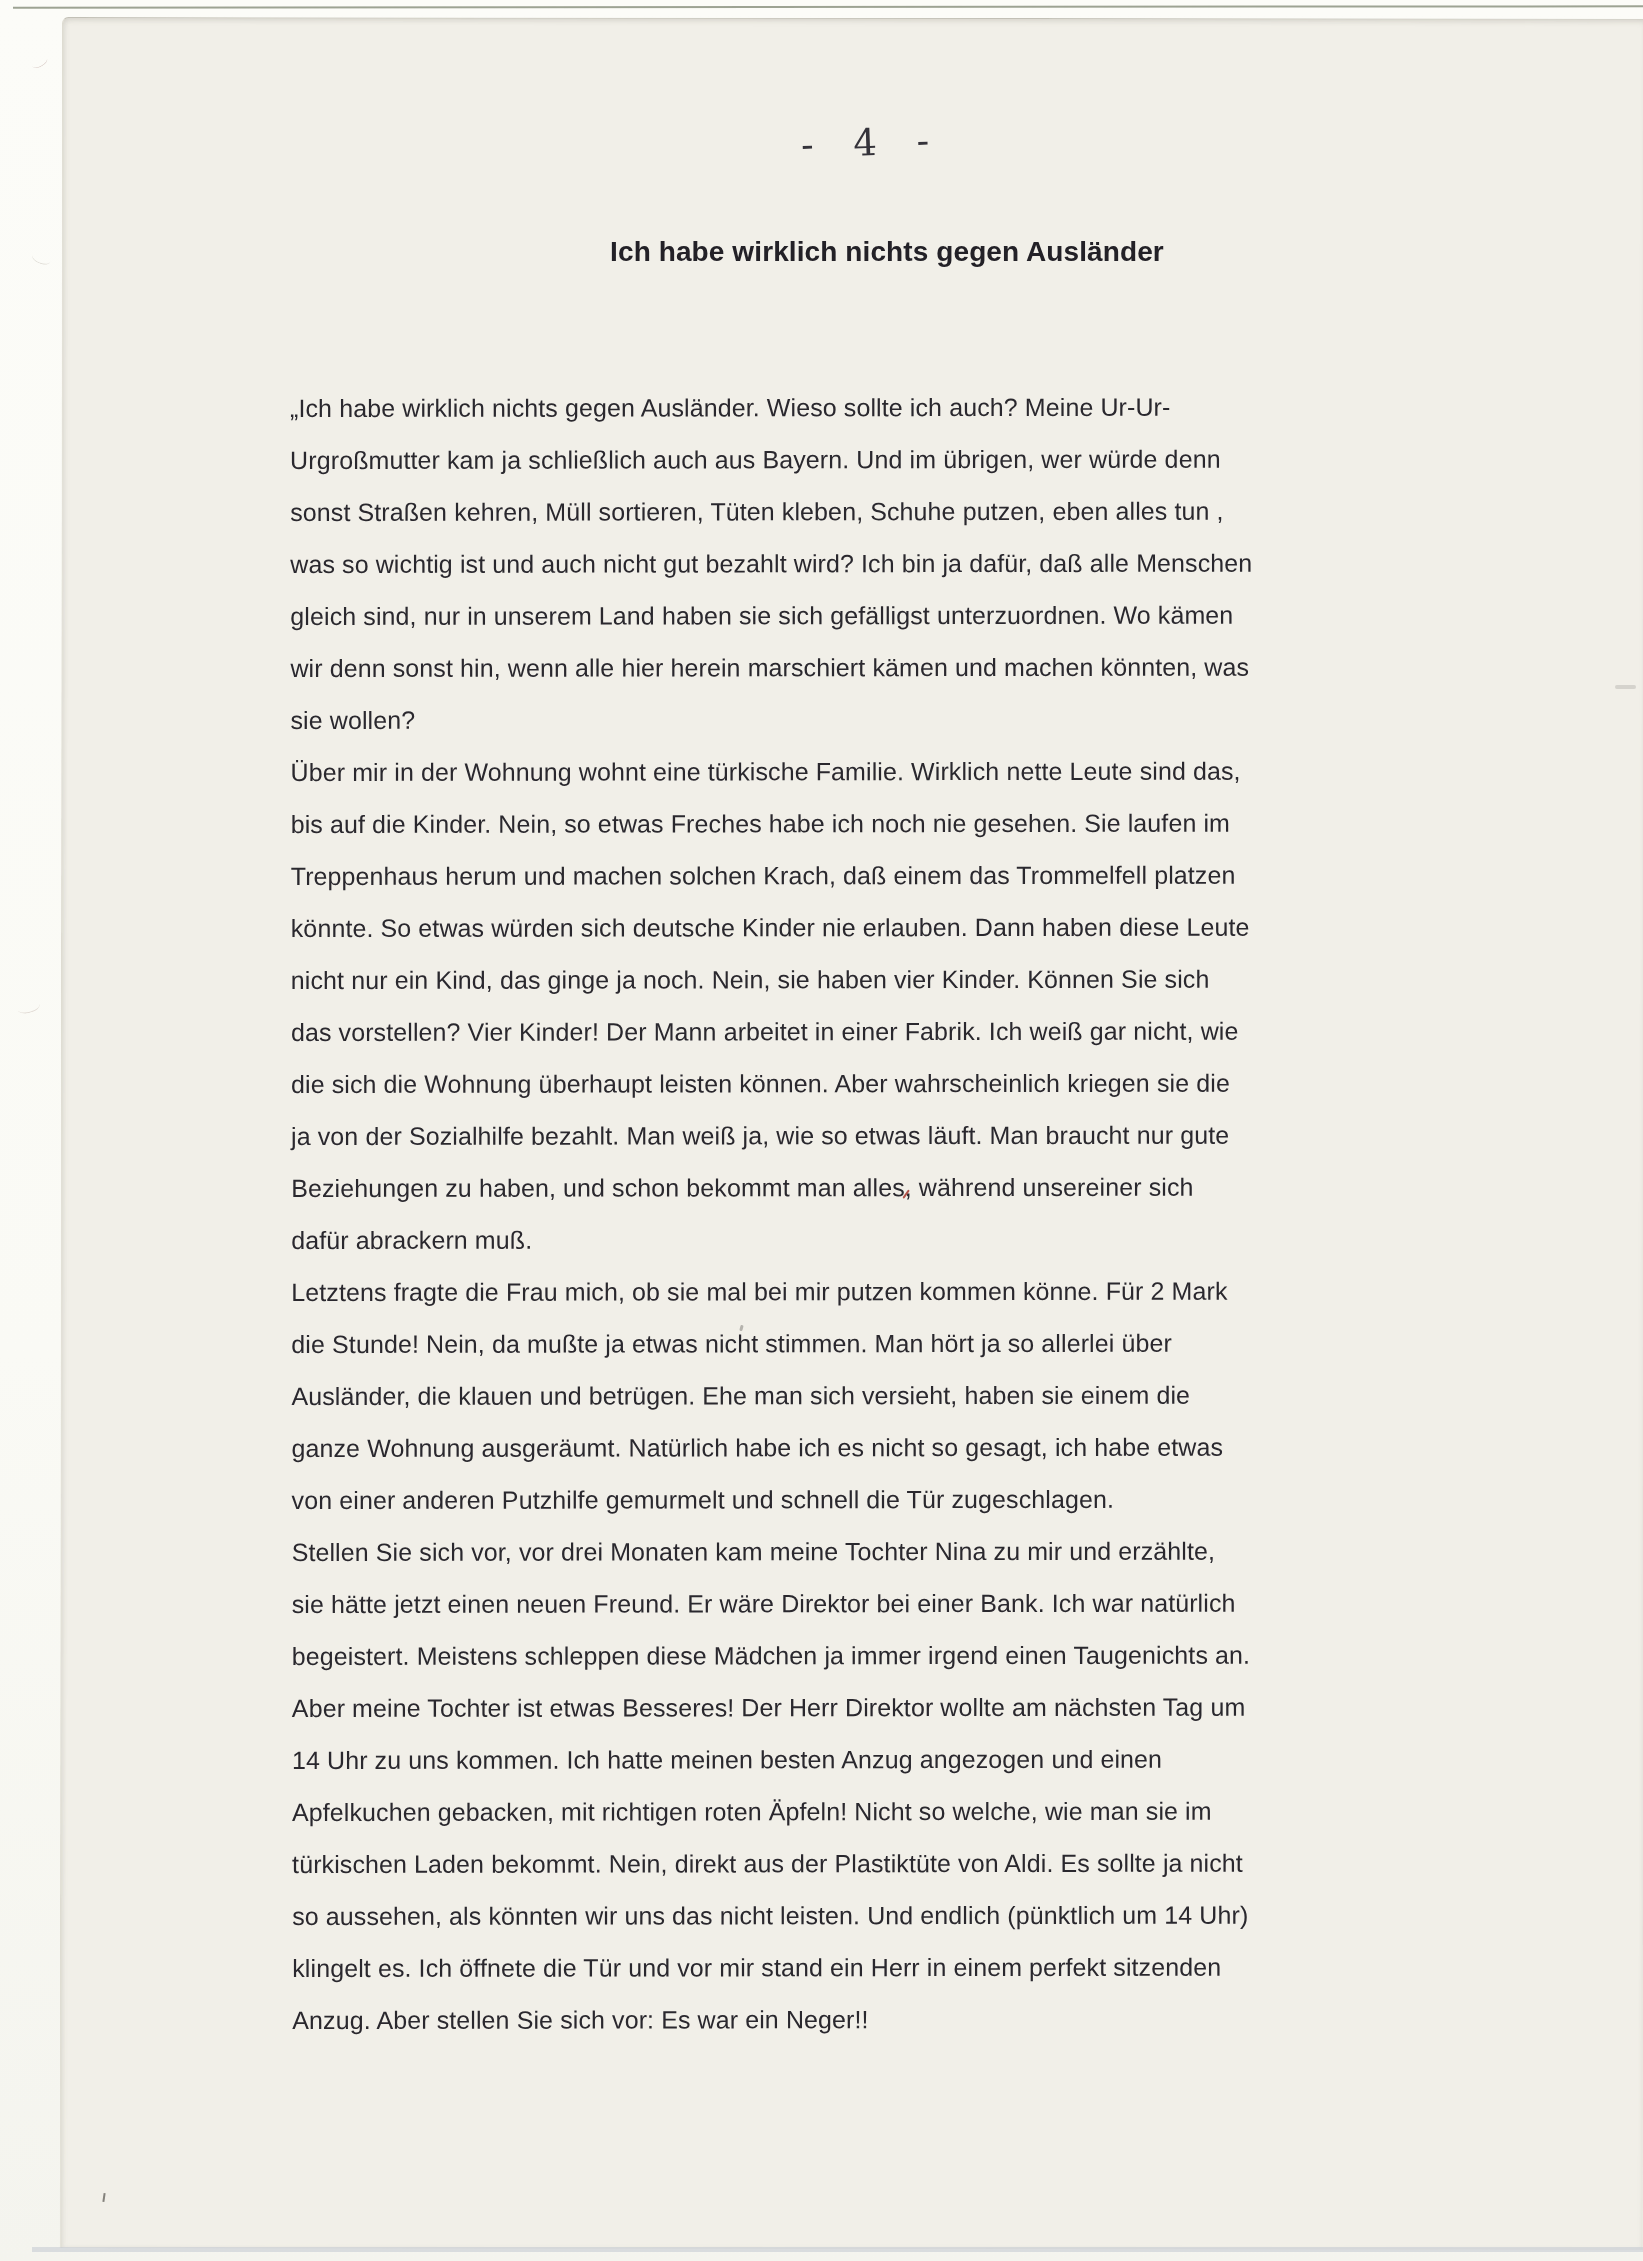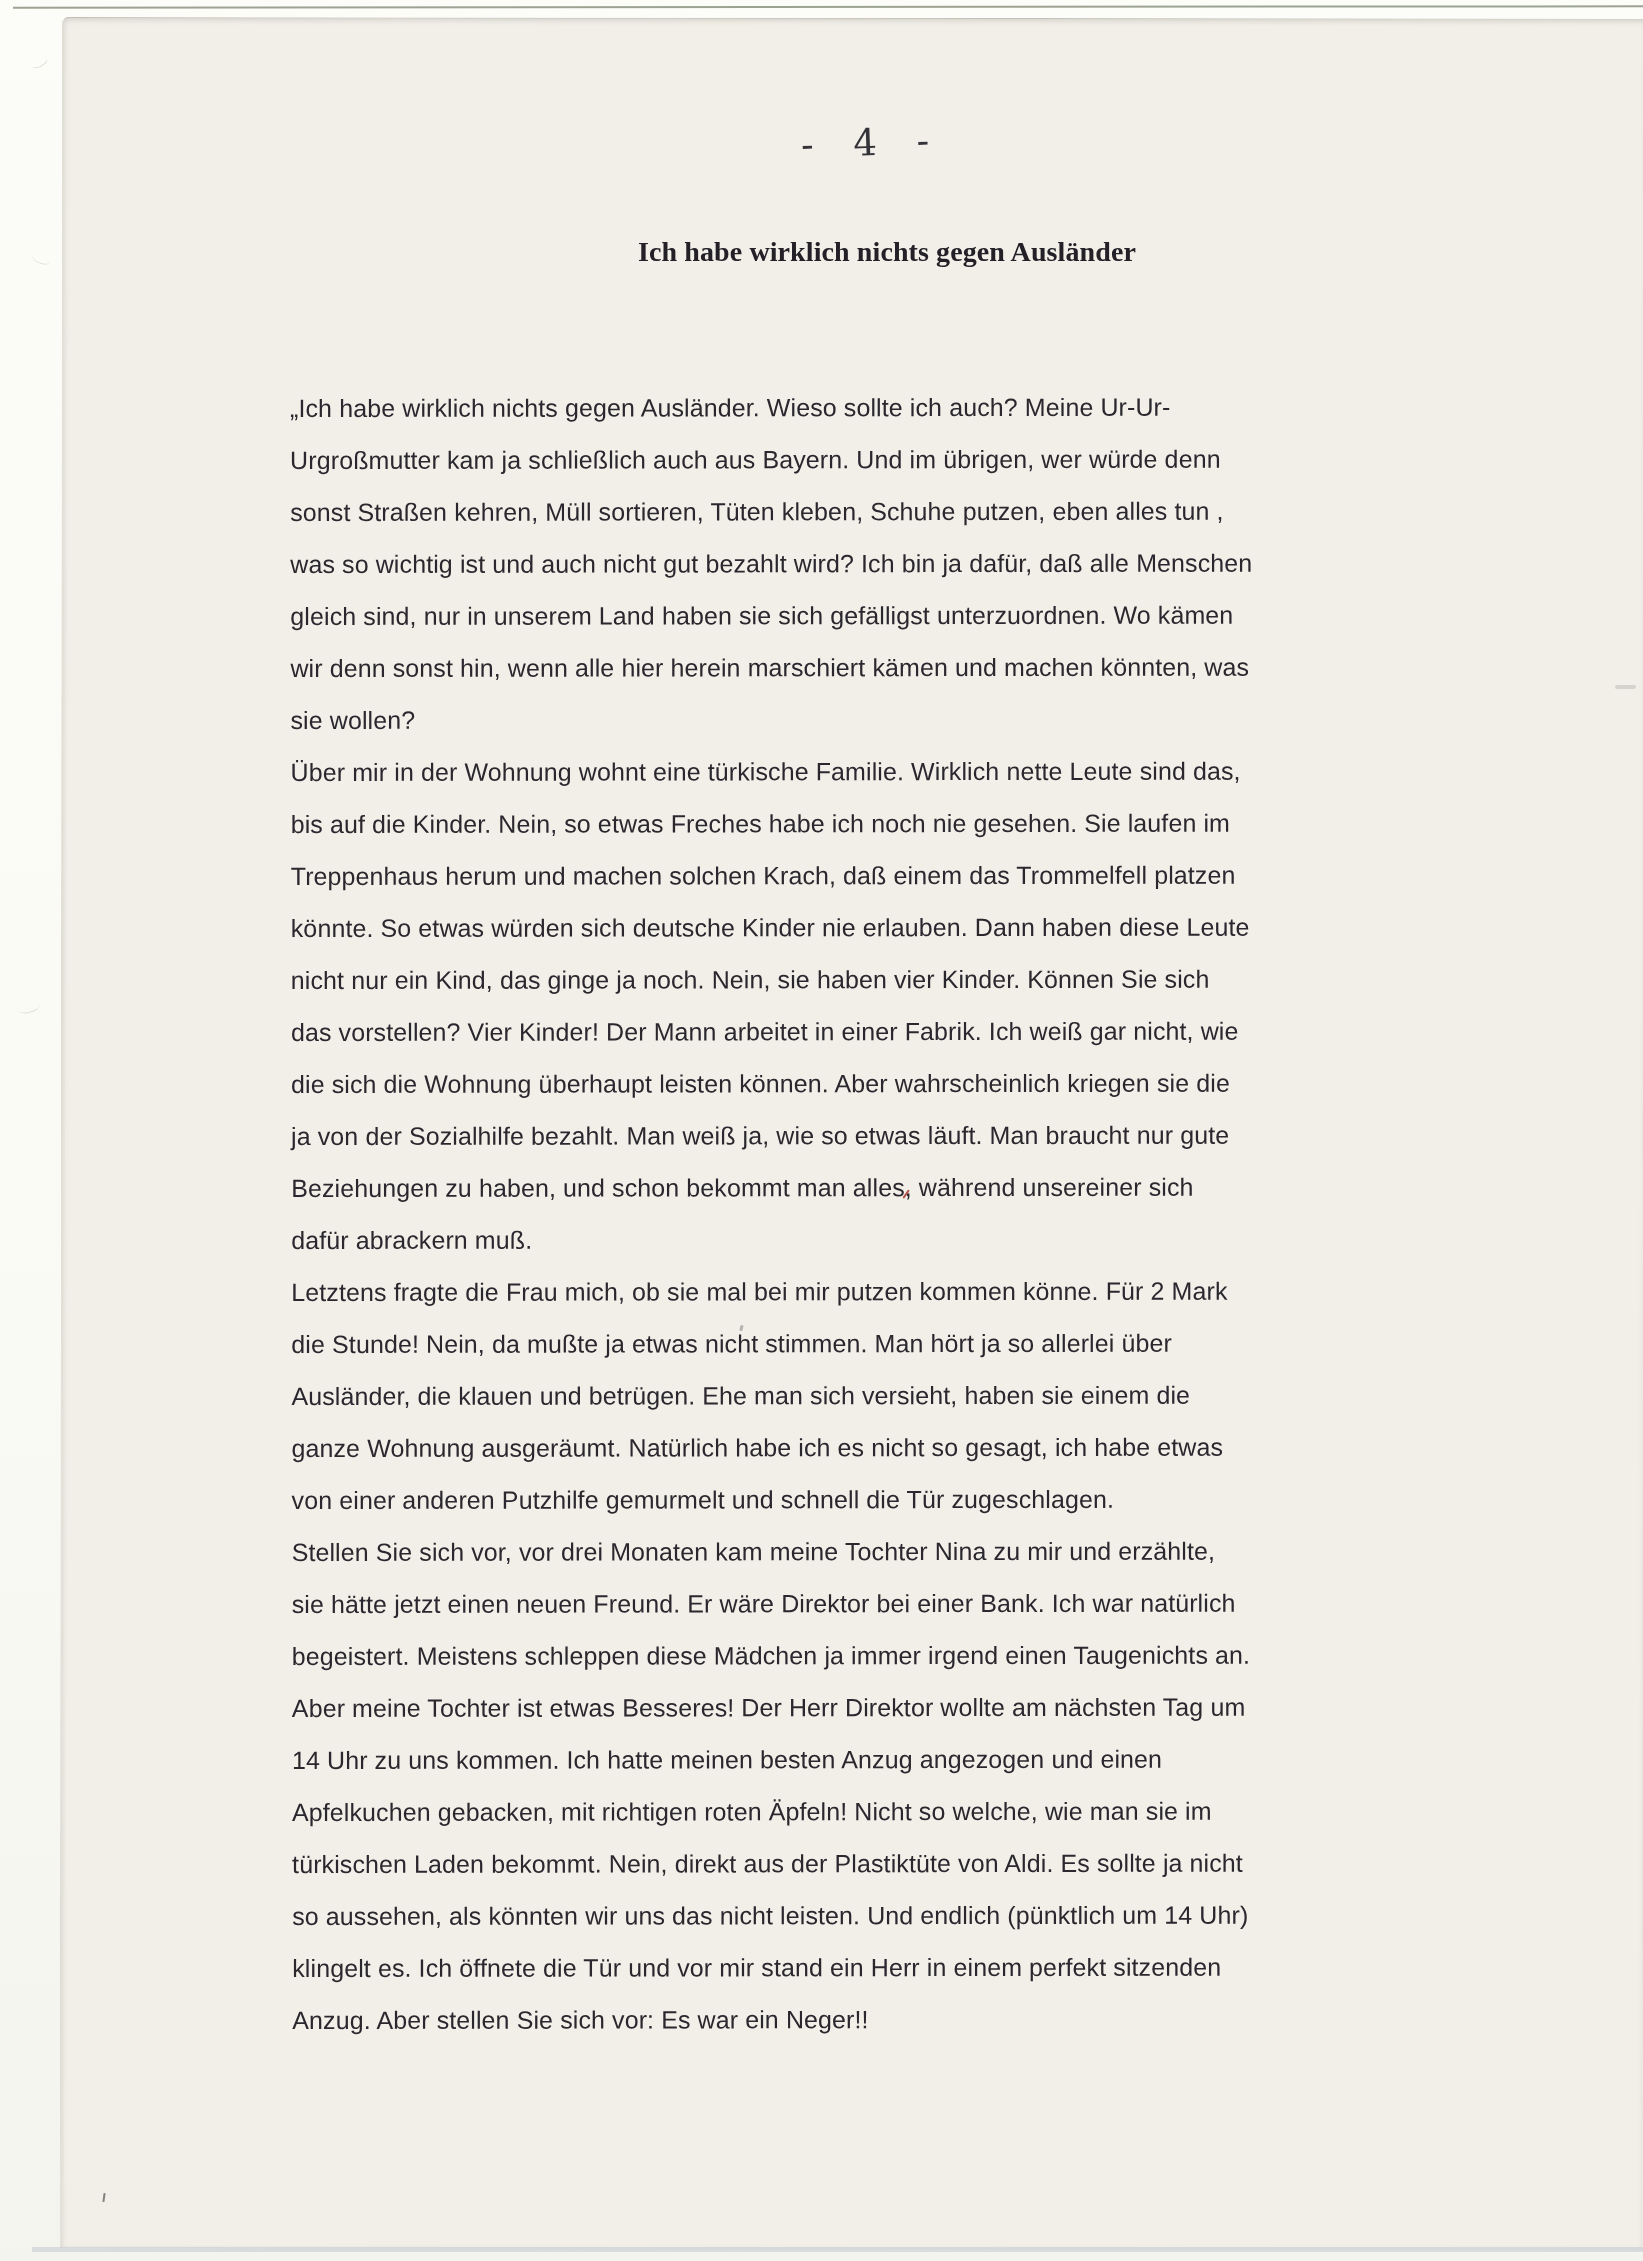--- a/index.html
+++ b/index.html
@@ -38,21 +38,20 @@
     letter-spacing: 14px;
     transform: rotate(-2deg);
     white-space: nowrap;
   }
   .title {
     position: absolute; left: 352px; top: 236px; width: 1070px; margin: 0;
     text-align: center;
     font-size: 28px; font-weight: bold; color: #232127;
     letter-spacing: 0.1px;
     white-space: nowrap;
-    font-family: Liberation Serif, serif;
   }
   .body-text {
     position: absolute; left: 290px; top: 382px; width: 1096px;
     font-size: 25px; color: #2a282e;
     transform: rotate(-0.08deg);
     transform-origin: top left;
   }
   .line {
     height: 52px; line-height: 52px;
     white-space: nowrap; letter-spacing: 0.1px;

